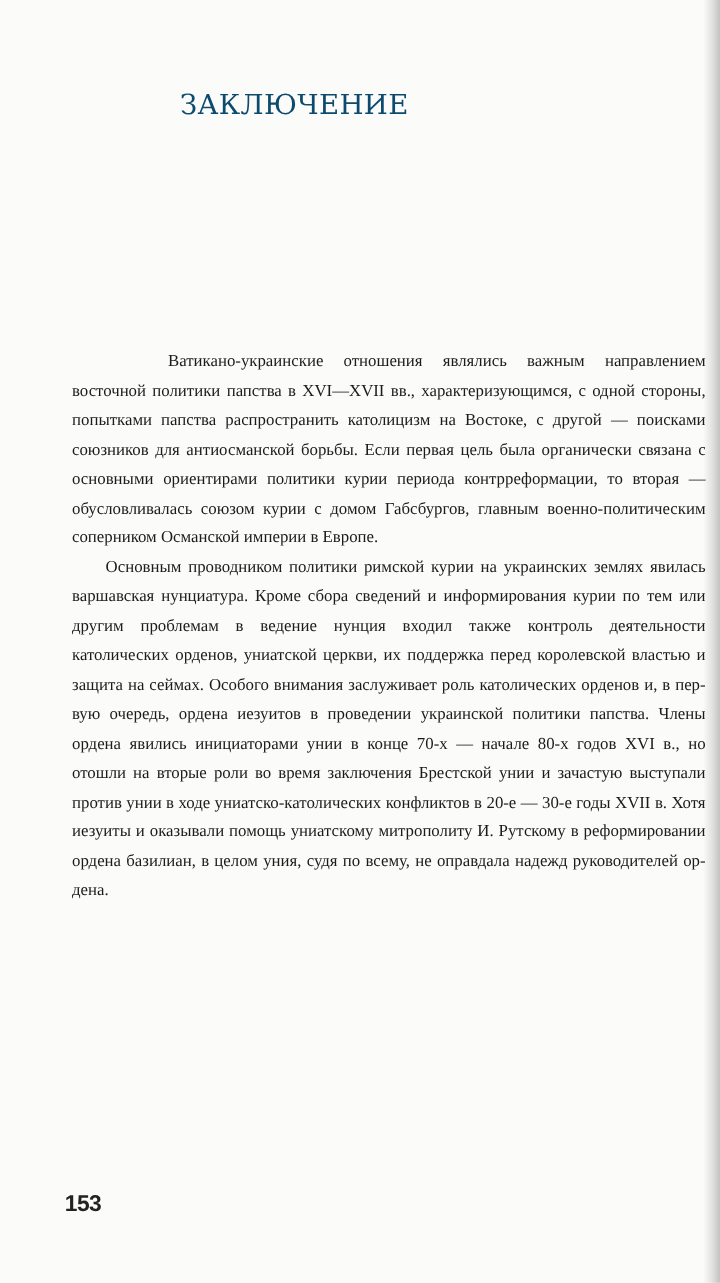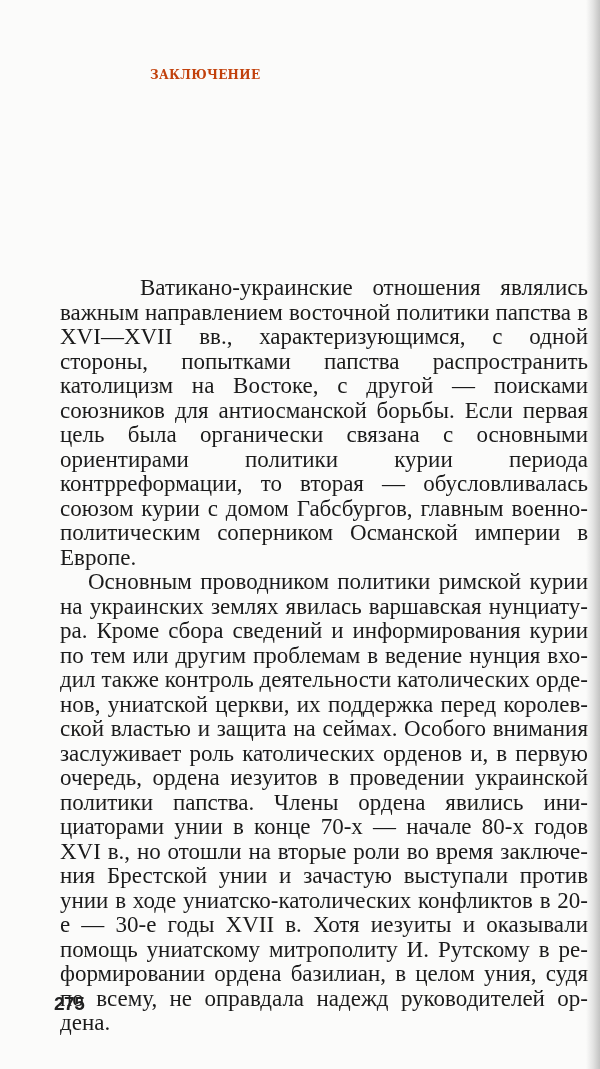--- a/index.html
+++ b/index.html
@@ -21,31 +21,31 @@
       right: 0;
       width: 14px;
       height: 1069px;
       background: linear-gradient(to right, rgba(0,0,0,0) 0%, rgba(120,120,120,0.18) 50%, rgba(90,90,90,0.35) 100%);
     }
     .title {
       position: absolute;
       top: 60px;
       left: 150px;
       font-family: "DejaVu Serif", serif;
-      font-weight: bold;
-      font-size: 12px;
+      font-weight: normal;
+      font-size: 23px;
       letter-spacing: 0.3px;
-      color: #c2410c;
+      color: #0c4a6e;
     }
     .body-text {
       position: absolute;
-      top: 276px;
+      top: 290px;
       left: 60px;
       width: 528px;
-      font-size: 23px;
+      font-size: 14px;
       line-height: 24.5px;
       text-align: justify;
       hyphens: manual;
     }
     .body-text p {
       margin: 0;
       text-indent: 28px;
     }
     .body-text p.first {
       text-indent: 80px;
@@ -66,13 +66,13 @@
 
 <div class="page-edge"></div>
 
 <h1 class="title">ЗАКЛЮЧЕНИЕ</h1>
 
 <div class="body-text">
   <p class="first">Ватикано-украинские отношения являлись важным направлением восточной политики папства в XVI—XVII вв., характеризующимся, с одной стороны, попытками папства распространить католицизм на Востоке, с другой — поисками союзников для антиос­манской борьбы. Если первая цель была органически связана с основными ориентирами политики курии периода контрреформации, то вторая — обусловлива­лась союзом курии с домом Габсбургов, главным во­енно-политическим соперником Османской империи в Европе.</p>
   <p>Основным проводником политики римской курии на украинских землях явилась варшавская нунциату­ра. Кроме сбора сведений и информирования курии по тем или другим проблемам в ведение нунция вхо­дил также контроль деятельности католических орде­нов, униатской церкви, их поддержка перед королев­ской властью и защита на сеймах. Особого внимания заслуживает роль католических орденов и, в пер­вую очередь, ордена иезуитов в проведении украин­ской политики папства. Члены ордена явились ини­циаторами унии в конце 70-х — начале 80-х годов XVI в., но отошли на вторые роли во время заключе­ния Брестской унии и зачастую выступали против унии в ходе униатско-католических конфликтов в 20-е — 30-е годы XVII в. Хотя иезуиты и оказывали помощь униатскому митрополиту И. Рутскому в ре­формировании ордена базилиан, в целом уния, судя по всему, не оправдала надежд руководителей ор­дена.</p>
 </div>
 
-<div class="page-number">275</div>
+<div class="page-number">153</div>
 
 </body></html>

